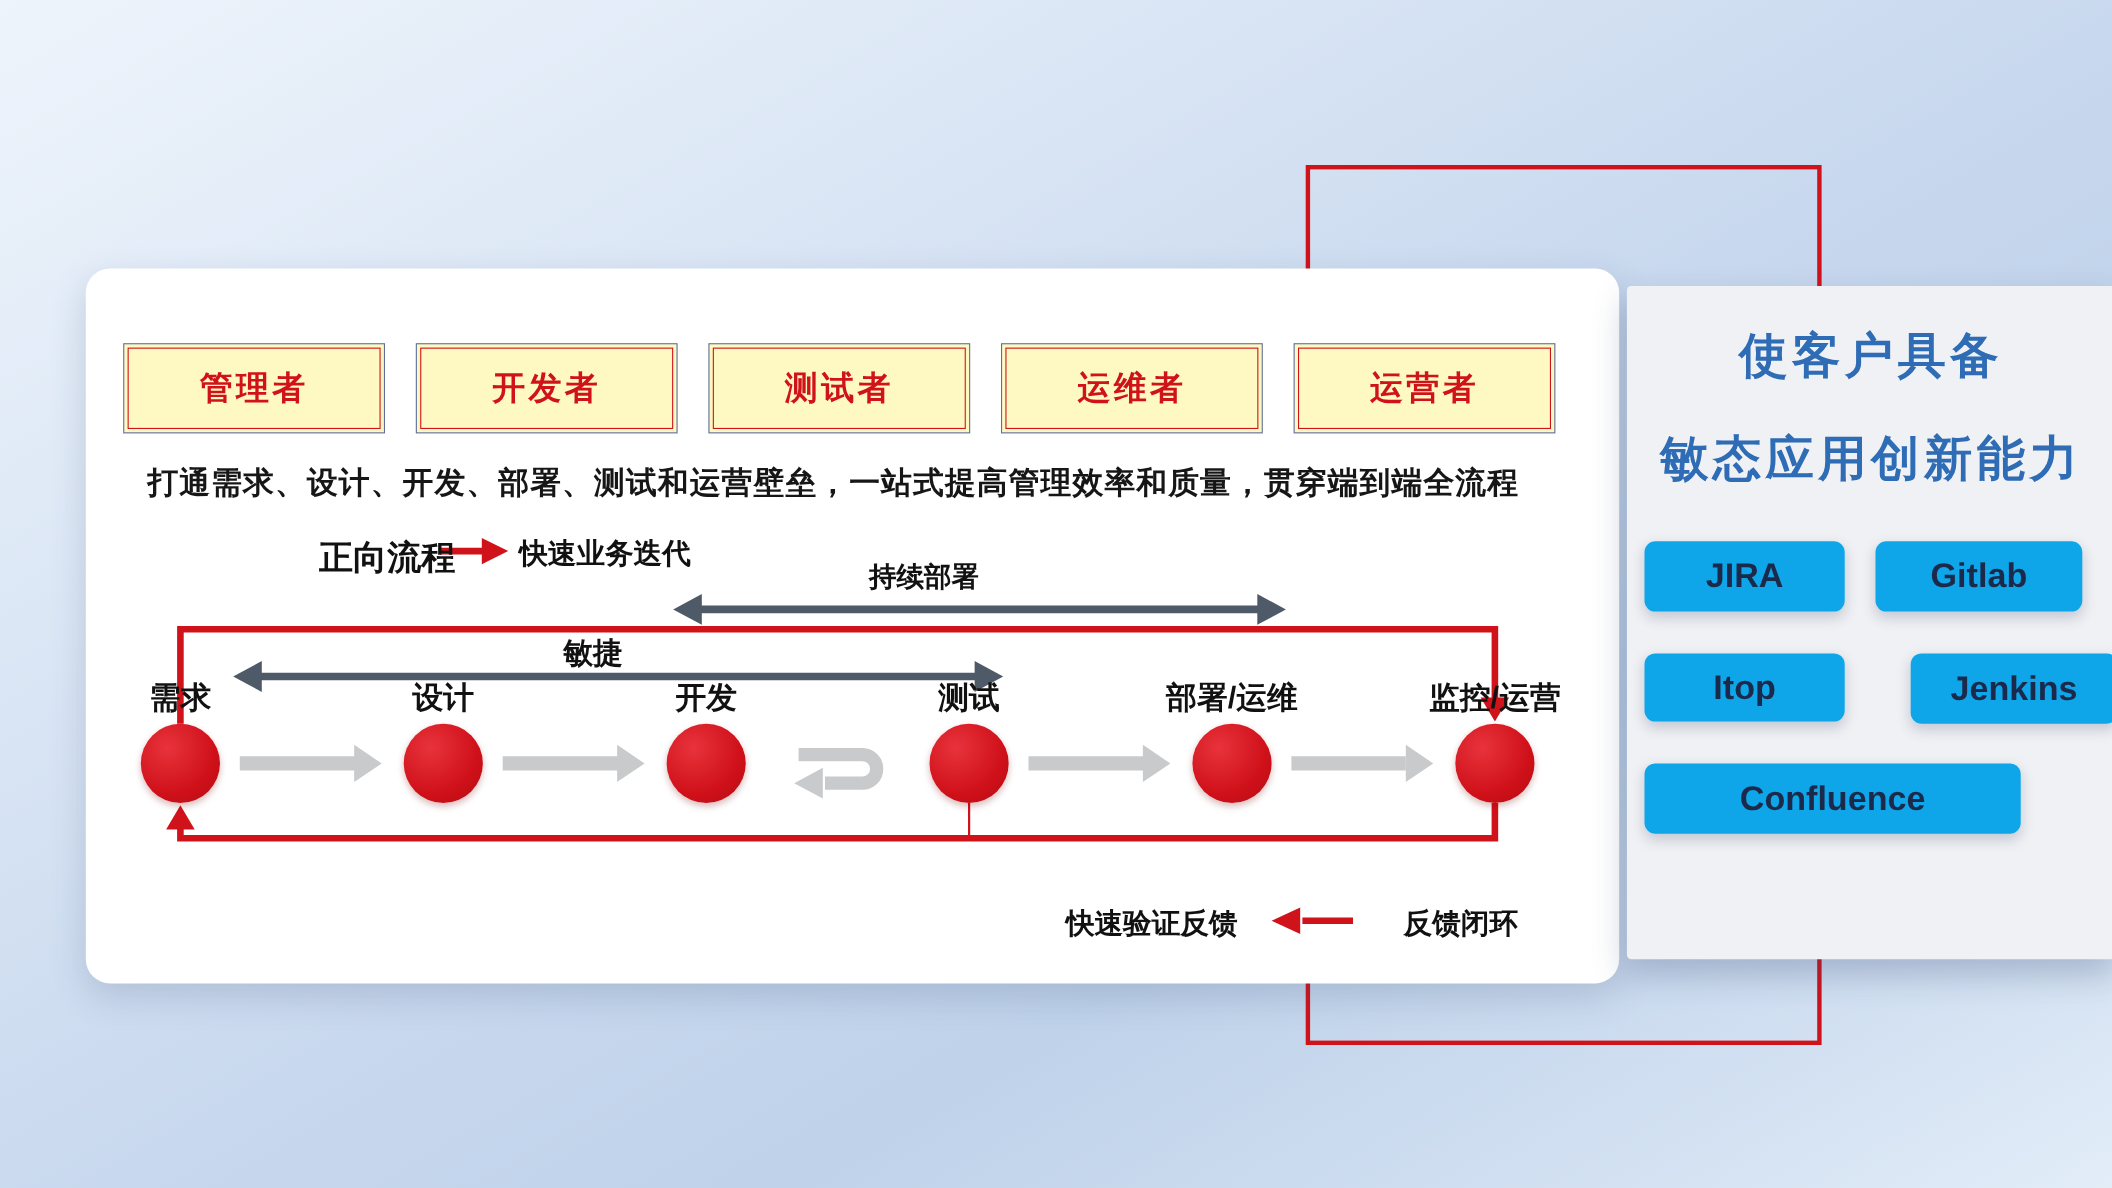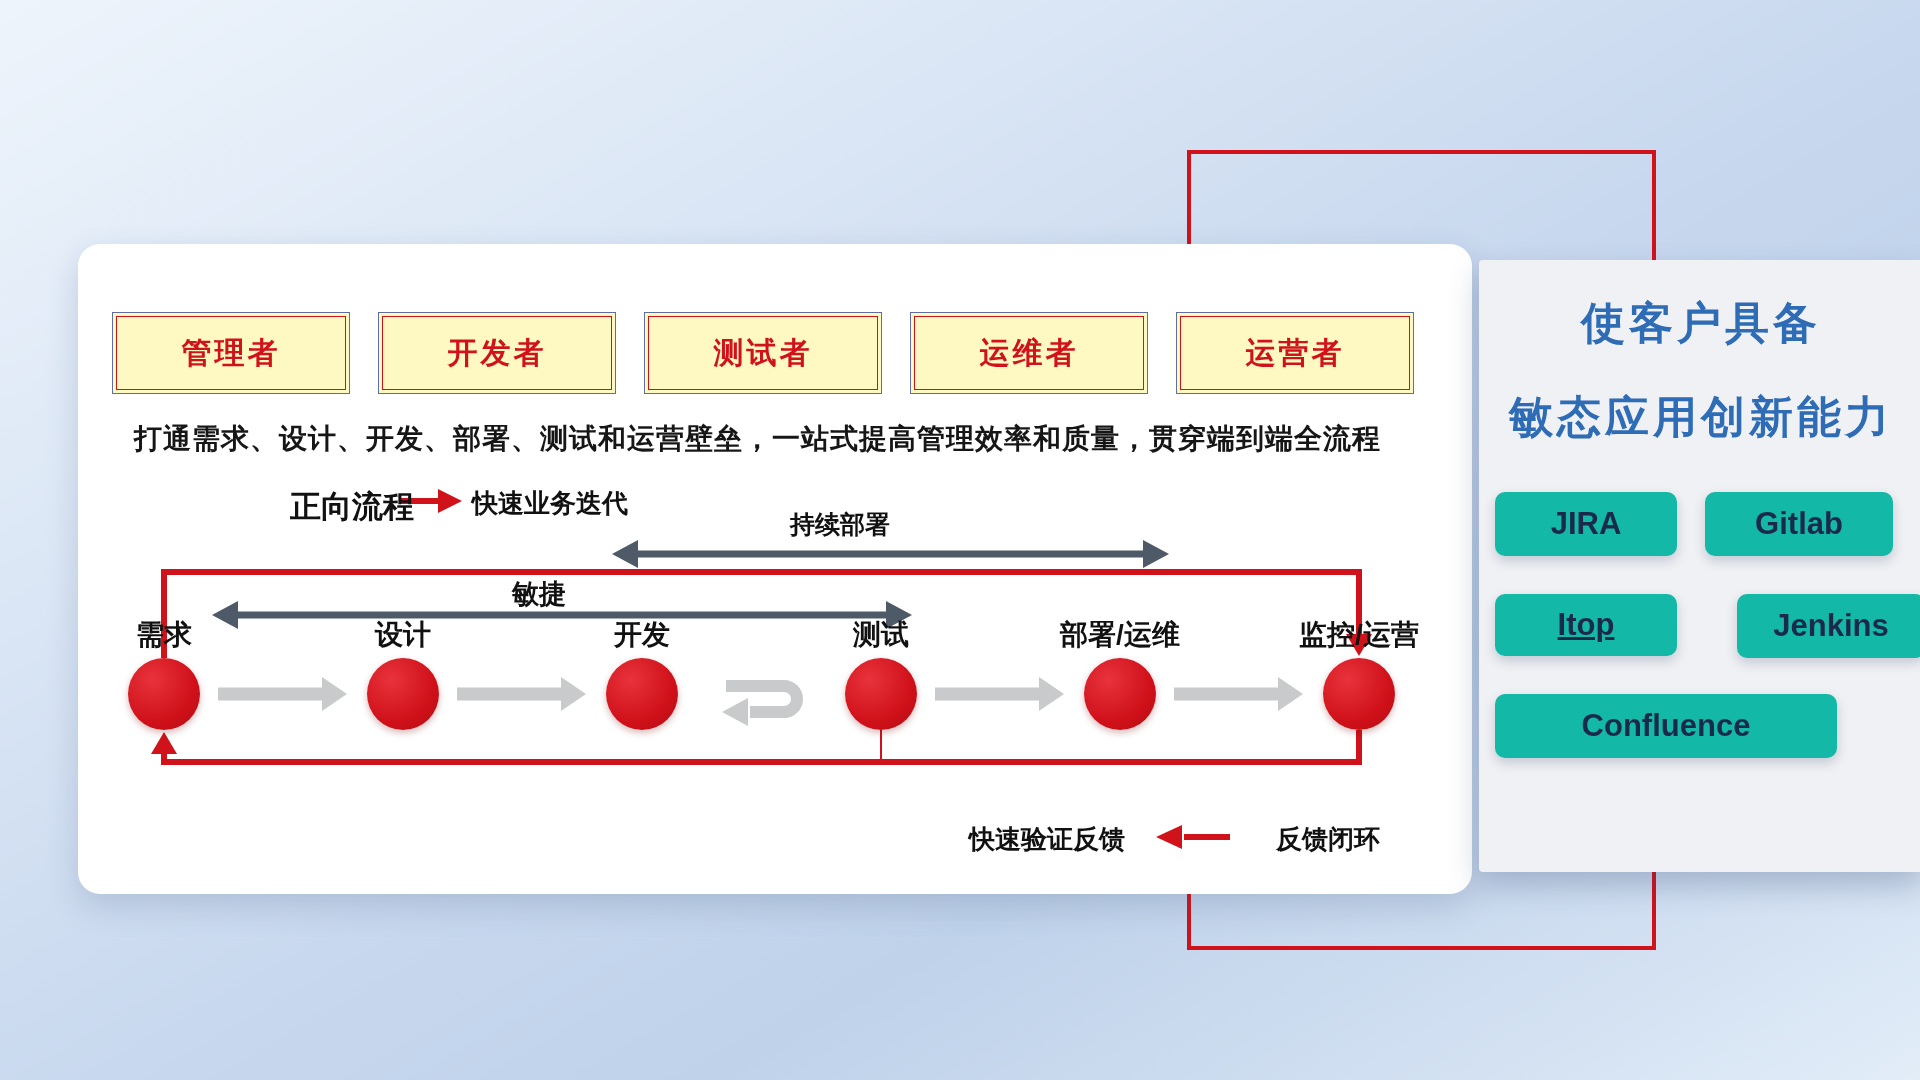--- a/index.html
+++ b/index.html
@@ -72,28 +72,28 @@
   .panel {
     position:absolute; left:1479px; top:260px; width:444px; height:612px;
     background:#f0f1f4; border-radius:4px;
     box-shadow:0 14px 30px rgba(50,70,110,.28);
   }
   .panel-title { position:absolute; left:0; width:100%; text-align:center;
     font-size:44px; font-weight:bold; letter-spacing:4px; color:var(--title-blue,#2e6cb5); }
   .panel-title.line1 { top:34px; }
   .panel-title.line2 { top:128px; }
   .tool-btn {
-    position:absolute; background:#14b8a6; border-radius:10px;
+    position:absolute; background:#0ea5e9; border-radius:10px;
     box-shadow:0 5px 12px rgba(40,60,100,.22);
     display:flex; align-items:center; justify-content:center;
     font-size:31px; font-weight:bold; color:var(--tool-text-navy,#1b2a4a);
   }
   .btn-jira       { left:16px;  top:232px; width:182px; height:64px; }
   .btn-gitlab     { left:226px; top:232px; width:188px; height:64px; }
-  .btn-itop       { left:16px;  top:334px; width:182px; height:62px;text-decoration:underline; }
+  .btn-itop       { left:16px;  top:334px; width:182px; height:62px; }
   .btn-jenkins    { left:226px; top:334px; width:188px; height:64px;margin-left:32px; }
   .btn-confluence { left:16px;  top:434px; width:342px; height:64px; }
 
   
   .stroke-red  { stroke:var(--accent-red,#d0121b); }
   .fill-red    { fill:var(--accent-red,#d0121b); }
   .stroke-dark { stroke:var(--dark-arrow,#4e5a68); }
   .fill-dark   { fill:var(--dark-arrow,#4e5a68); }
   .stroke-gray { stroke:var(--gray-arrow,#c9cacc); }
   .fill-gray   { fill:var(--gray-arrow,#c9cacc); }

